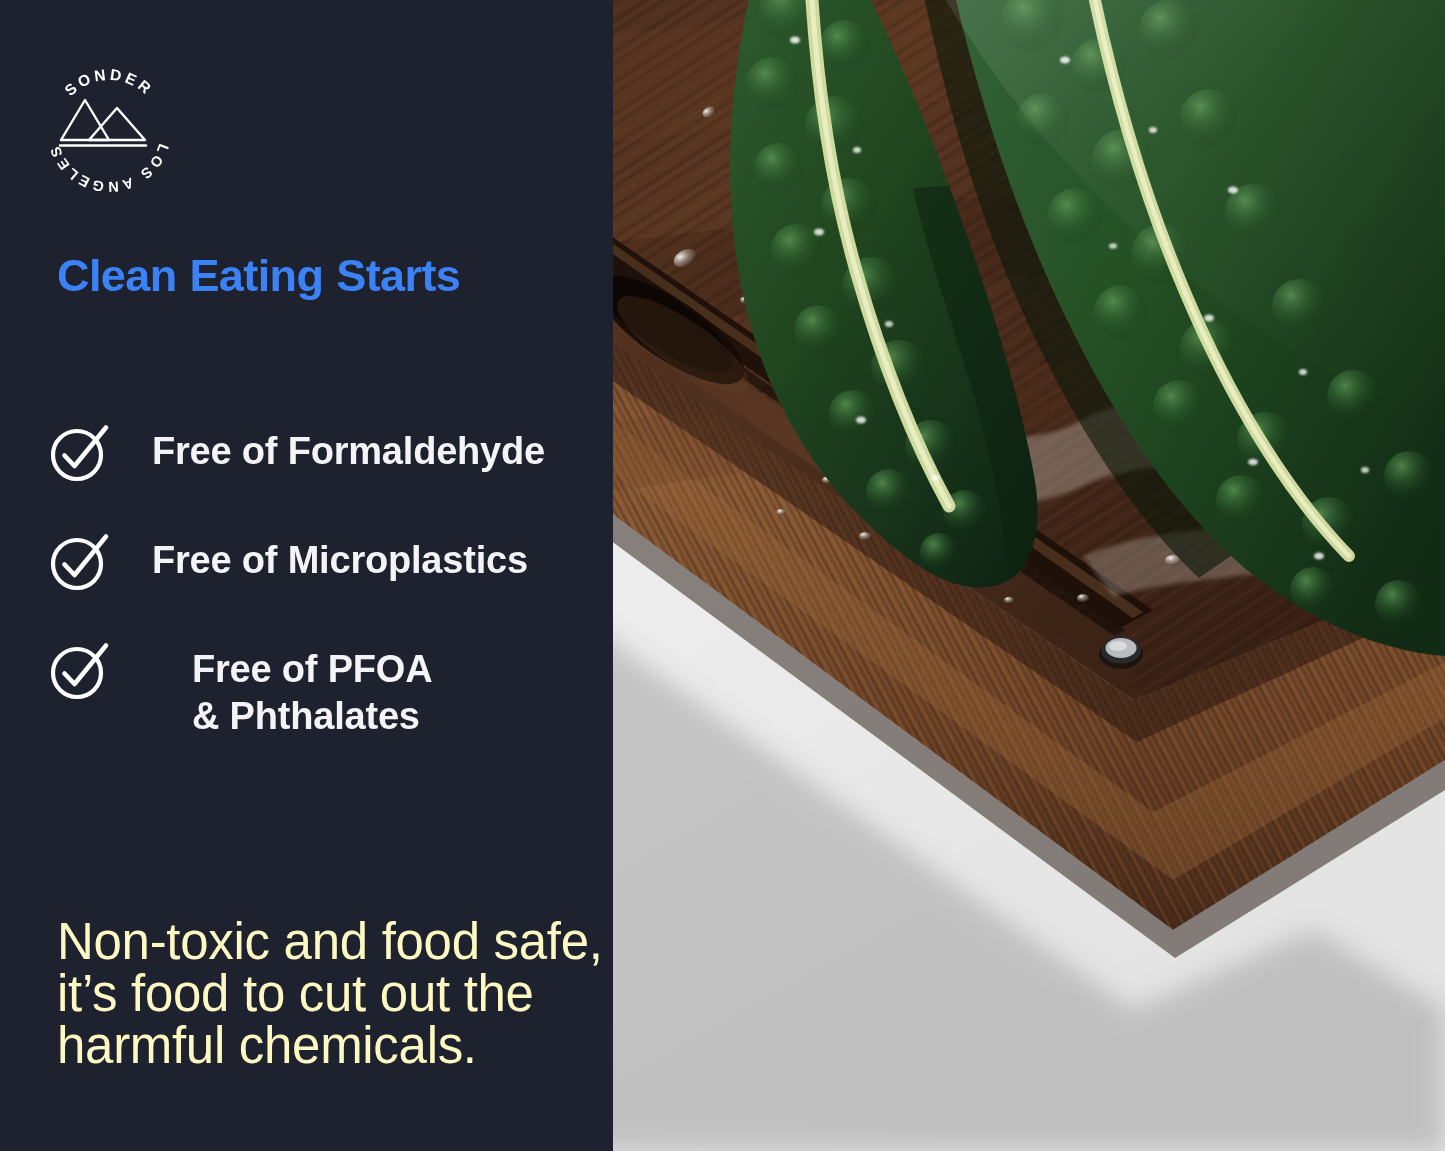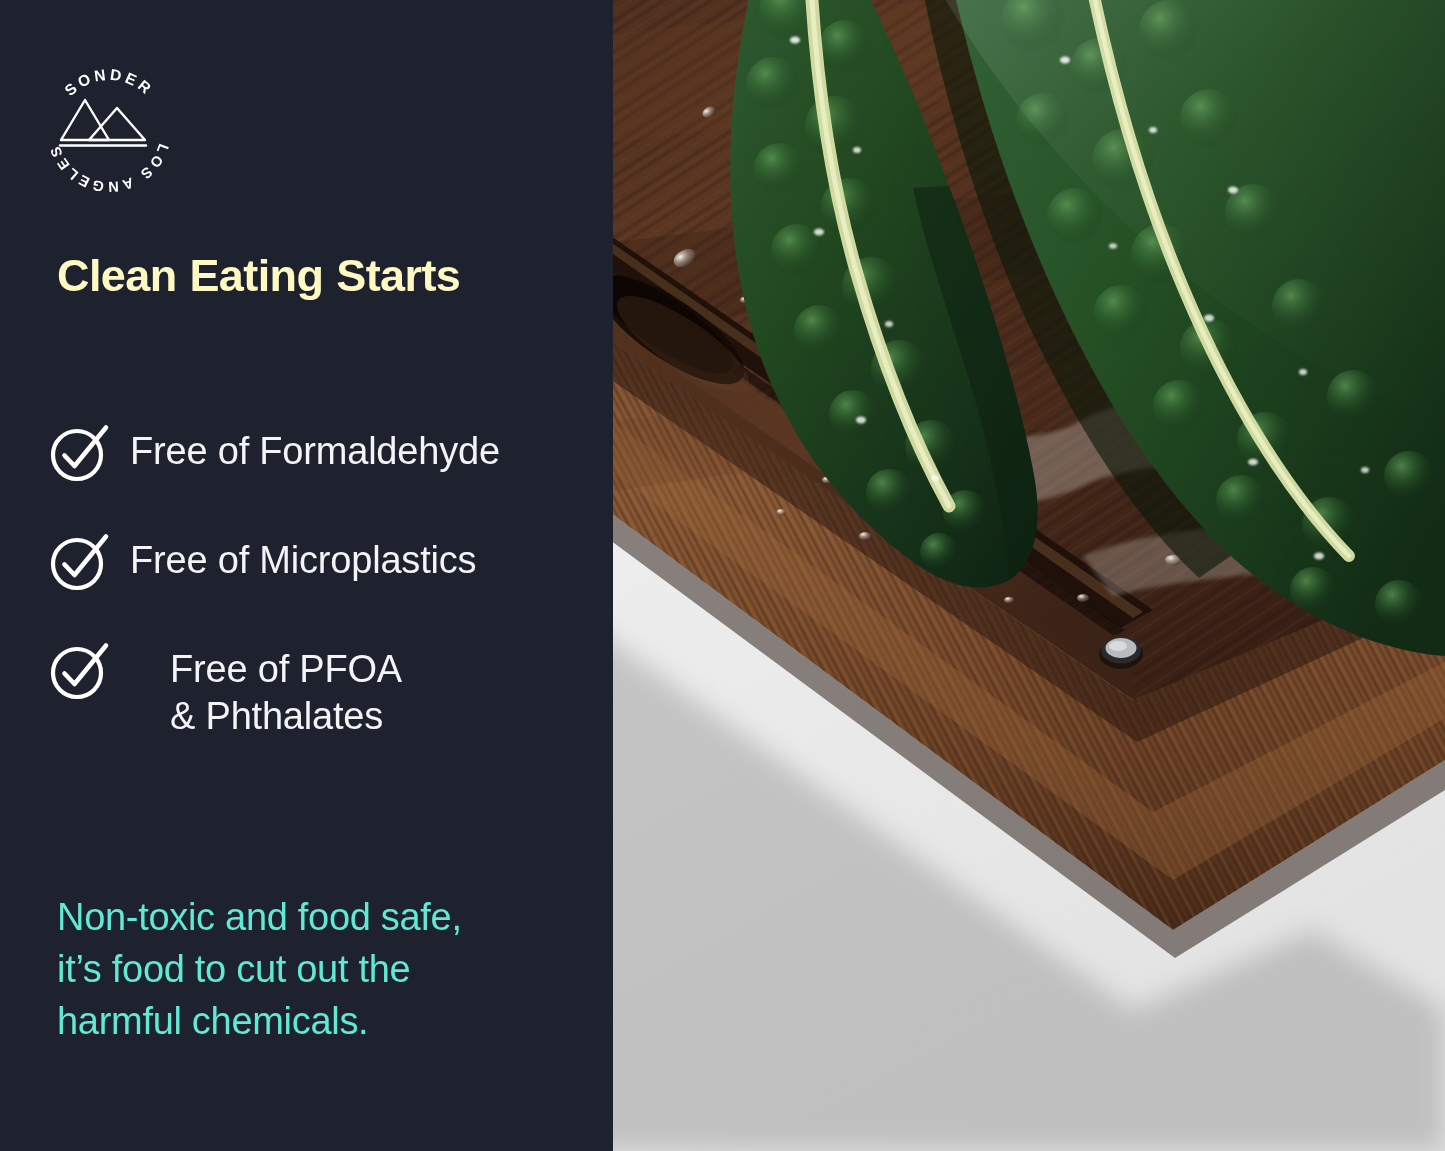--- a/index.html
+++ b/index.html
@@ -20,21 +20,21 @@
     overflow:hidden;
   }
 
   
   .logo { position:absolute; left:33px; top:52px; width:152px; height:152px; }
   .logo svg { display:block; width:152px; height:152px; }
 
   
   .headline {
     position:absolute; left:57px; top:248px; width:540px;
-    color:#fef9c3;
+    color:#3b82f6;
     font-size:45px;
     font-weight:bold;
     line-height:56px;
     letter-spacing:-0.6px;
     word-spacing:1px;
   }
   .headline .hl-line { display:block; white-space:nowrap; }
 
   
   .checklist { position:absolute; left:48px; top:424px; width:560px; }
@@ -42,35 +42,35 @@
     position:relative;
     display:flex;
     align-items:flex-start;
     min-height:58px;
     margin-bottom:49px;
   }
   .check-item:last-child { margin-bottom:0;gap:40px; }
   .check-icon { flex:0 0 62px; width:62px; height:62px; margin-top:-2px; }
   .check-icon svg { display:block; width:62px; height:62px; }
   .check-label {
-    margin-left:20px;
+    margin-left:42px;
     color:#f4f4f6;
     font-size:38px;
-    font-weight:normal;
+    font-weight:bold;
     line-height:47px;
     letter-spacing:-0.2px;
     padding-top:4px;
   }
   .check-label .cl-line { display:block; white-space:nowrap; }
 
   
   .closing {
-    position:absolute; left:57px; top:891px; width:545px;
-    color:#5eead4;
-    font-size:38px;
+    position:absolute; left:57px; top:916px; width:545px;
+    color:#fef9c3;
+    font-size:51px;
     font-weight:normal;
     line-height:52px;
     letter-spacing:-0.3px;
   }
   .closing .cp-line { display:block; white-space:nowrap; }
 
   
   .photo {
     position:relative;
     flex:1 1 auto;

